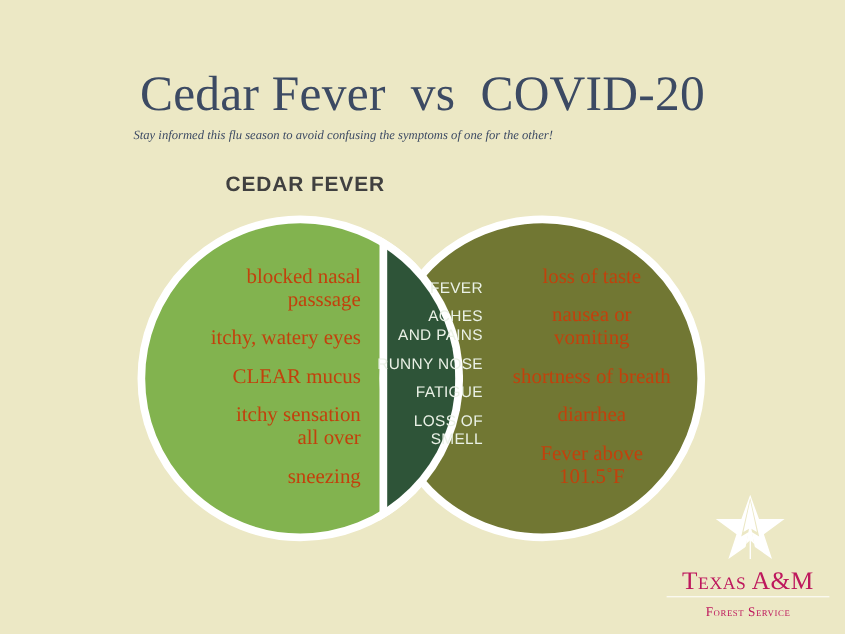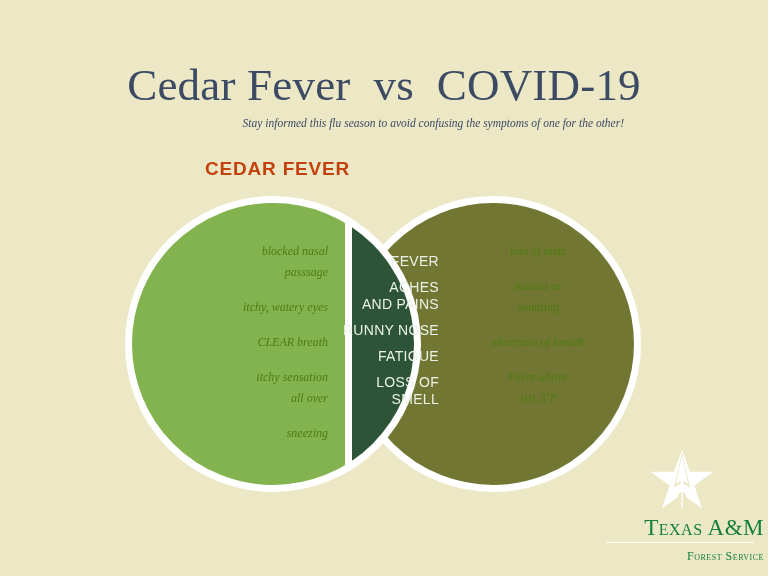--- a/index.html
+++ b/index.html
@@ -35,37 +35,37 @@
     line-height: 54px;
     color: #3C4A63;
     letter-spacing: 0.2px;
     white-space: pre;
   }
   .subtitle {
     position: absolute;
     top: 116px;
     left: 0;
     width: 624px;
-    text-align: right;
+    text-align: center;
     font-family: "Liberation Serif", "DejaVu Serif", serif;
     font-style: italic;
     font-size: 11.5px;
     line-height: 14px;
     color: #3C4A63;
   }
 
   
   .cap {
     position: absolute;
     top: 158px;
     font-family: "Liberation Sans", sans-serif;
     font-weight: bold;
     font-size: 19px;
     letter-spacing: 0.8px;
-    color: #c2410c;
+    color: #404040;
     text-align: center;
   }
   .cap-left  { left: 180px; width: 195px; }
   .cap-right { left: 400px; width: 180px; }
 
   
   .venn {
     position: absolute;
     left: 0;
     top: 0;
@@ -119,23 +119,22 @@
     height: 282px;
     margin-top: 7px;
     border-radius: 50%;
     background: #2E5438;
   }
 
   
   .col {
     position: absolute;
     font-family: "Liberation Serif", "DejaVu Serif", serif;
-    font-style: italic;
-    color: #4d7c0f;
-    font-size: 12px;
+    color: #c2410c;
+    font-size: 19px;
     line-height: 21px;
   }
   .col-left {
     left: 150px;
     top: 241px;
     width: 178px;
     text-align: right;
   }
   .col-right {
     left: 448px;
@@ -174,23 +173,23 @@
     left: 52px;
     top: 0;
     width: 68px;
     height: 66px;
   }
   .logo-text {
     position: absolute;
     left: 0;
     top: 66px;
     width: 168px;
-    text-align: right;
-    font-family: "Liberation Serif", "DejaVu Serif", serif;
-    color: #15803d;
+    text-align: center;
+    font-family: "Liberation Serif", "DejaVu Serif", serif;
+    color: #be185d;
   }
   .logo-line1 {
     font-size: 23px;
     line-height: 27px;
     font-variant: small-caps;
     letter-spacing: 0.5px;
   }
   .logo-rule {
     height: 1px;
     background: rgba(255,255,255,0.9);
@@ -201,54 +200,55 @@
     line-height: 21px;
     font-variant: small-caps;
     letter-spacing: 0.5px;
   }
 </style>
 </head>
 <body>
 
 <div id="infographic">
 
-  <div class="title">Cedar Fever  vs  COVID-19</div>
+  <div class="title">Cedar Fever  vs  COVID-20</div>
   <div class="subtitle">Stay informed this flu season to avoid confusing the symptoms of one for the other!</div>
 
   <div class="cap cap-left">CEDAR FEVER</div>
 
   <div class="venn">
     <div class="circle circle-left"></div>
     <div class="circle circle-right"></div>
     <div class="lens-wrap">
       <div class="lens-inner"></div>
     </div>
     <div class="lens-wrap2">
       <div class="lens-inner2"></div>
     </div>
   </div>
 
   <div class="col col-left">
       <div class="item">blocked nasal<br>passsage</div>
       <div class="item">itchy, watery eyes</div>
-      <div class="item">CLEAR breath</div>
+      <div class="item">CLEAR mucus</div>
       <div class="item">itchy sensation<br>all over</div>
       <div class="item">sneezing</div>
     </div>
   <div class="col-center">
       <div class="item">FEVER</div>
       <div class="item">ACHES<br>AND PAINS</div>
       <div class="item">RUNNY NOSE</div>
       <div class="item">FATIGUE</div>
       <div class="item">LOSS OF<br>SMELL</div>
     </div>
   <div class="col col-right">
       <div class="item">loss of taste</div>
       <div class="item">nausea or<br>vomiting</div>
       <div class="item">shortness of breath</div>
+      <div class="item">diarrhea</div>
       <div class="item">Fever above<br>101.5˚F</div>
     </div>
 
   <div class="logo">
     <div class="logo-star">
       <svg viewBox="0 0 100 96" width="68" height="66" aria-hidden="true">
         <defs>
           <mask id="treeMask">
             <rect x="0" y="0" width="100" height="96" fill="#fff"></rect>
             <path d="M50 6 L62 58 L52 52 L57 76 L50 70 L43 76 L48 52 L38 58 Z" fill="#000"></path>

